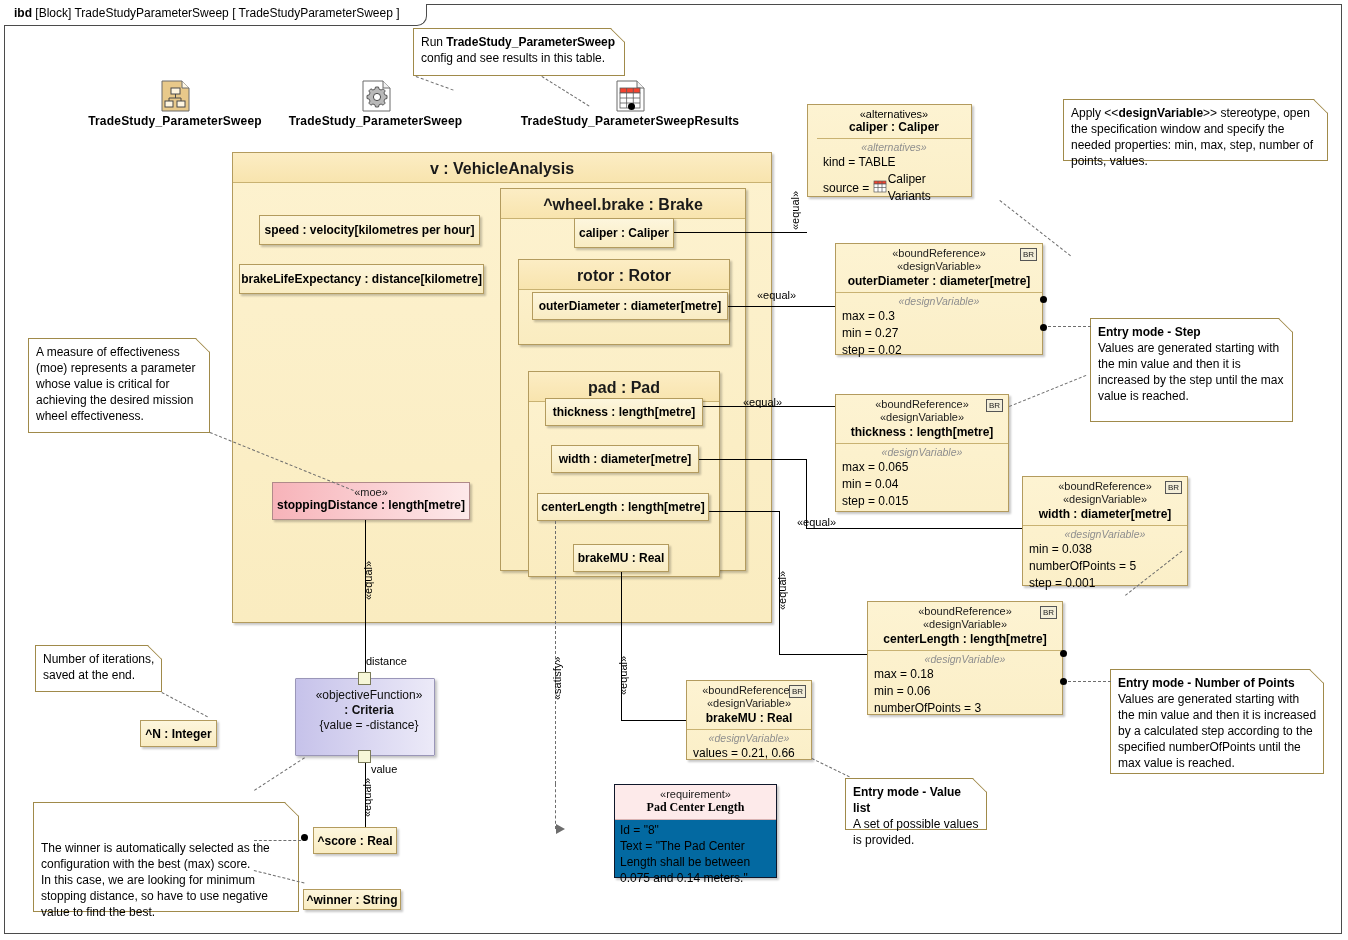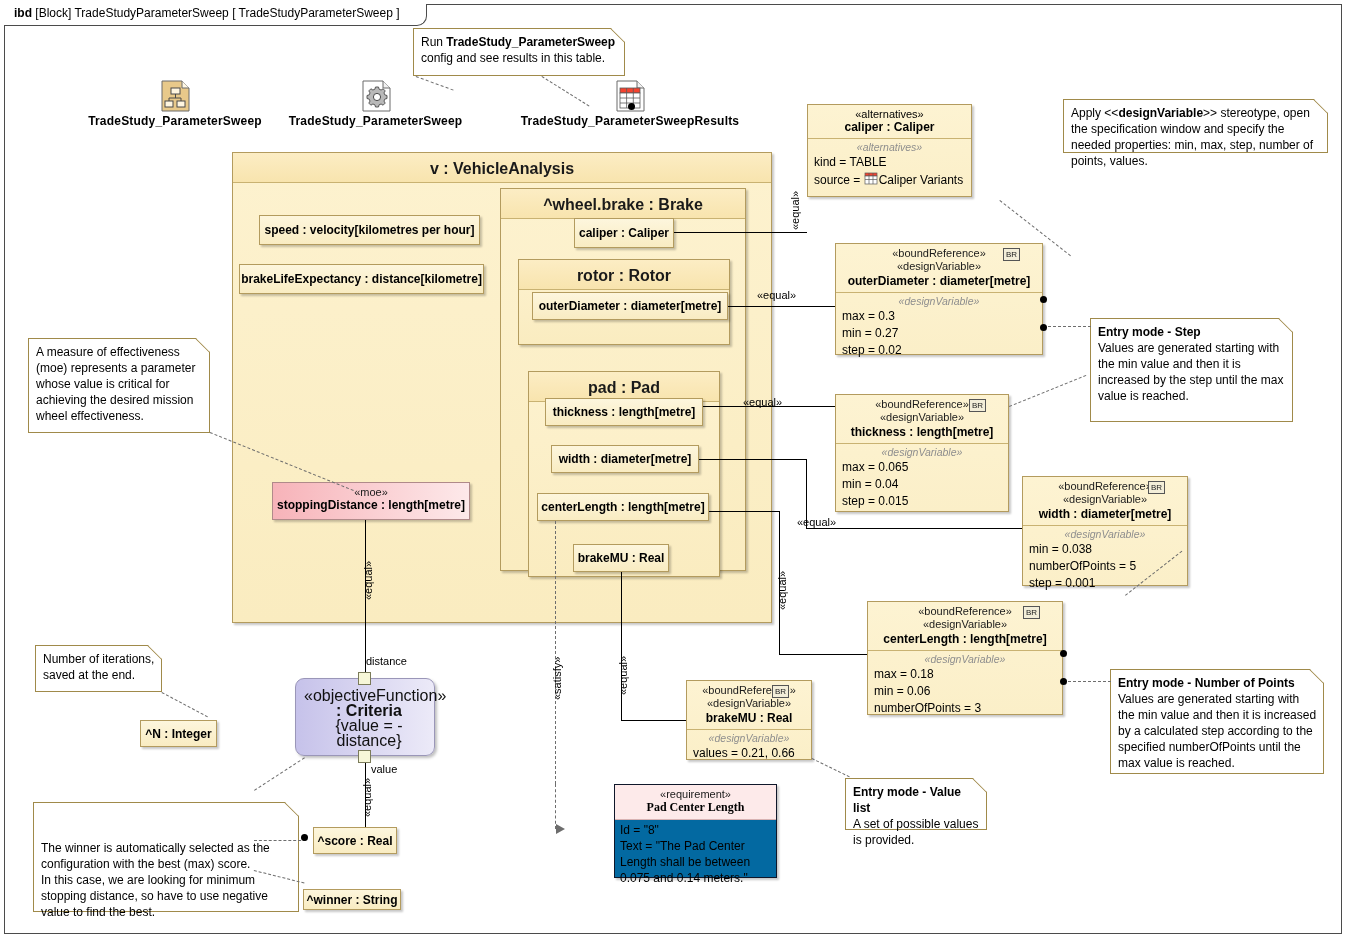--- a/index.html
+++ b/index.html
@@ -86,25 +86,25 @@
     padding-top: 3px;
   }
   .moe .st { font-size: 11px; color: #1a1a1a; }
   .moe .nm { font-size: 12px; font-weight: bold; color: #000; }
 
   
   .objfn {
     position: absolute;
     box-sizing: border-box;
     border: 1px solid #9a96b8;
-    border-radius: 9px;
+    border-radius: 1px;
     background: linear-gradient(to right, #c6c2ea 0%, #eceaf8 100%);
     box-shadow: 2px 2px 3px rgba(0,0,0,0.25);
     text-align: center;
-    font-size: 16px;
+    font-size: 12px;
     color: #101010;
     padding-top: 9px;
     line-height: 15px;
     padding-left: 8px;
   }
   .objfn .nm { font-weight: bold; }
 
   
   .brbox {
     position: absolute;
@@ -115,21 +115,21 @@
   }
   .brbox .head {
     text-align: center;
     padding: 3px 4px 4px 4px;
     border-bottom: 1px solid #c9b272;
     position: relative;
   }
   .brbox .st { font-size: 11px; color: #1a1a1a; line-height: 13px; display:block;}
   .brbox .nm { font-size: 12px; font-weight: bold; color: #000; display:block; margin-top:1px;}
   .brbox .brtag {
-    position: absolute; right: 22px; top: 4px;
+    position: absolute; right: 5px; top: 4px;
     font-size: 8px; letter-spacing: 0px;
     border: 1px solid #555; background: #f3eed9;
     padding: 0px 2px 0px 2px; color: #222; line-height: 11px;
   }
   .brbox .compart { padding: 2px 0 2px 0; }
   .brbox .compart .ctitle {
     text-align: center; font-size: 10.5px; font-style: italic;
     color: #8e8e8e; line-height: 13px;
   }
   .brbox .compart .row {
@@ -137,20 +137,21 @@
     white-space: nowrap;
   }
 
   
   .altbox {
     position: absolute;
     box-sizing: border-box;
     border: 1px solid #b39b5e;
     background: linear-gradient(to bottom,#fdf3d2 0%, #fbefc8 100%);
     box-shadow: 2px 2px 2px rgba(0,0,0,0.22);
+    padding-left: 9px;
   }
 
   
   .reqbox {
     position: absolute;
     box-sizing: border-box;
     border: 1px solid #0f172a;
     background: #0369a1;
     box-shadow: 2px 2px 2px rgba(0,0,0,0.22);
     margin-left: 40px;
@@ -312,21 +313,21 @@
   <div class="dash" style="left:542px; top:76px; width:56px; transform: rotate(32deg);"></div>
   <div class="dot" style="left:628px; top:103px;"></div>
 
   <div class="note" style="left:413px; top:28px; width:212px; height:48px;">
     <div class="foldline"></div>
       <div class="fold"></div>
     <div><span>Run </span><b>TradeStudy_ParameterSweep</b></div>
     <div>config and see results in this table.</div>
   </div>
 
-  <div class="note" style="left:1063px; top:99px; width:265px; height:54px;">
+  <div class="note" style="left:1063px; top:99px; width:265px; height:62px;">
     <div class="foldline"></div><div class="fold"></div>
     <span>Apply &lt;&lt;</span><b>designVariable</b><span>&gt;&gt; stereotype, open the specification window and specify the needed properties: min, max, step, number of points, values.</span>
   </div>
 
   <div class="part" style="left:232px; top:152px; width:540px; height:471px;">
     <div class="hdr">v : VehicleAnalysis</div>
   </div>
 
   <div class="prop" style="left:239px; top:264px; width:245px; height:30px;">
     <span>brakeLifeExpectancy : distance[kilometre]</span>

